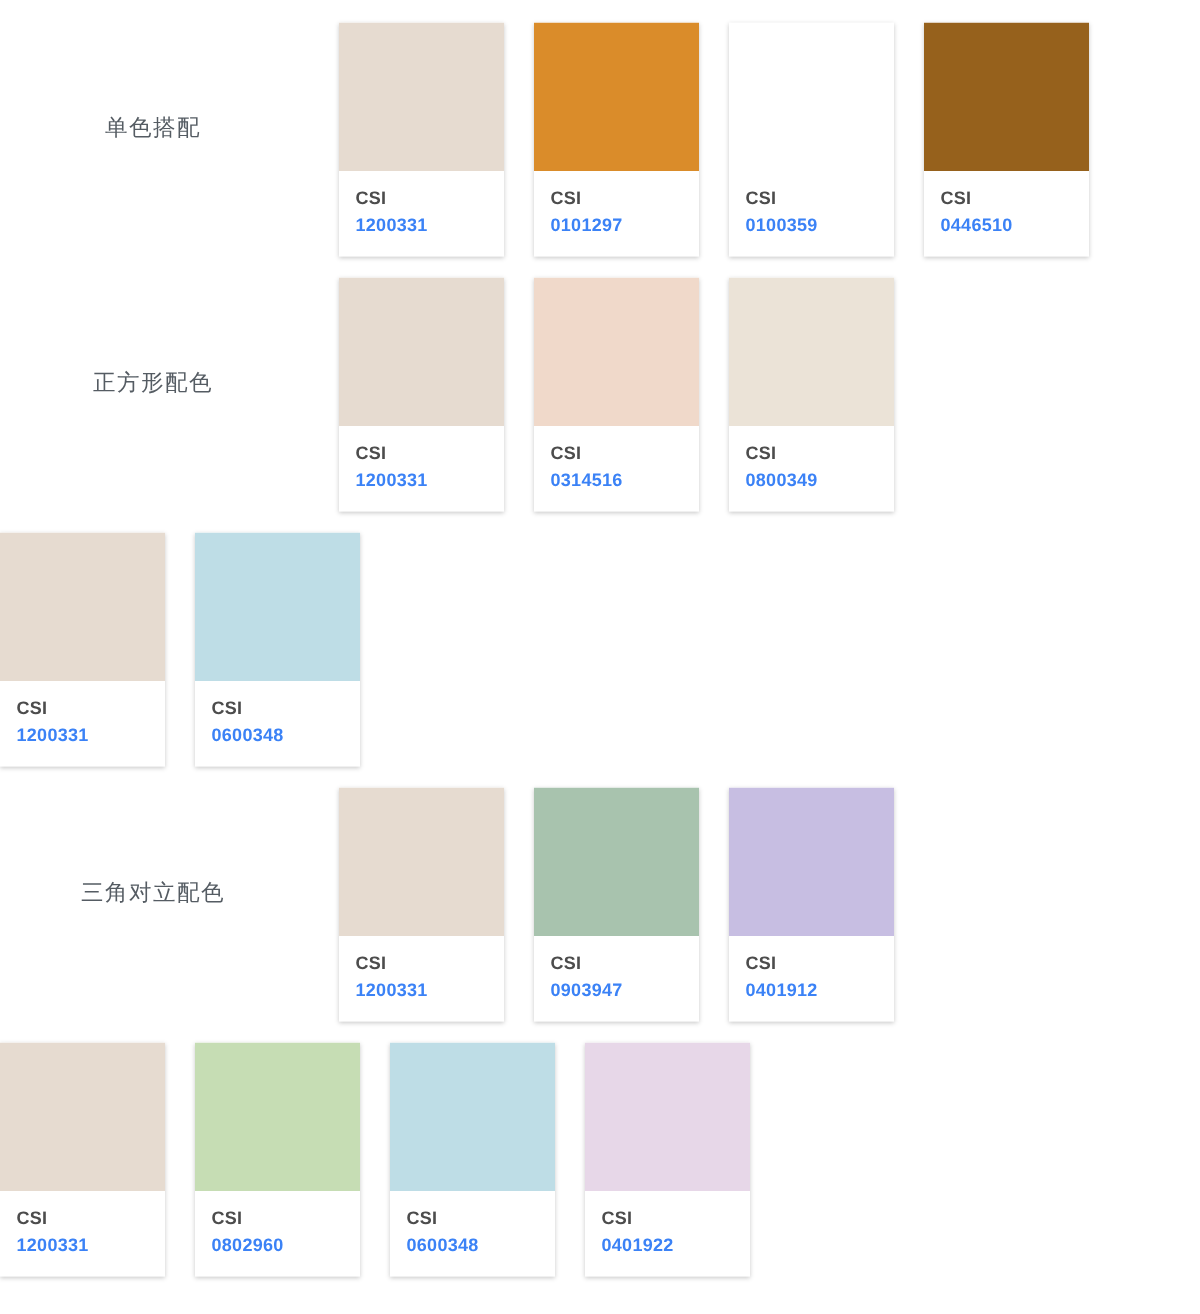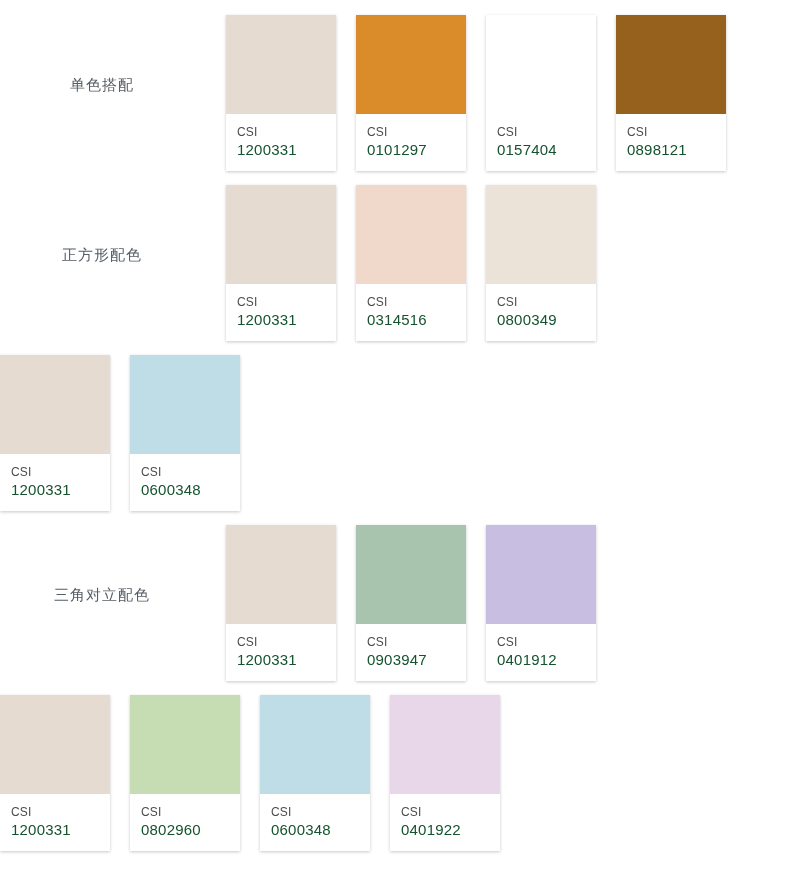--- a/index.html
+++ b/index.html
@@ -41,20 +41,21 @@
     color: #555c63;
     letter-spacing: 1px;
     white-space: nowrap;
     font-family: "DejaVu Sans", "Liberation Sans", sans-serif;
   }
   .cards-cell {
     flex: 1 1 auto;
     display: flex;
     align-items: center;
     padding-top: 15px;
+    font-weight: bold;
   }
   .color-card {
     width: 110px;
     margin-right: 20px;
     background: #ffffff;
     box-shadow: 0 1px 3px rgba(0,0,0,0.22);
     box-sizing: border-box;
     overflow: hidden;
   }
   .card-swatch {
@@ -67,22 +68,22 @@
     padding: 10px 11px 12px 11px;
     box-sizing: border-box;
   }
   .card-brand {
     font-size: 12px;
     color: #4c4c4c;
     line-height: 17px;
     letter-spacing: 0.2px;
   }
   .card-code {
-    font-size: 15px;
-    color: #14532d;
+    font-size: 12px;
+    color: #3b82f6;
     line-height: 18px;
     letter-spacing: 0.2px;
   }
 </style>
 </head>
 <body>
 
 <div class="palette-page">
   <div id="rows-container">
       <div class="scheme-row">
@@ -101,28 +102,28 @@
             <div class="card-swatch" style="background: rgb(218, 140, 42);"></div>
             <div class="card-info">
               <div class="card-brand">CSI</div>
               <div class="card-code">0101297</div>
             </div>
           </div>
           <div class="color-card">
             <div class="card-swatch"></div>
             <div class="card-info">
               <div class="card-brand">CSI</div>
-              <div class="card-code">0157404</div>
+              <div class="card-code">0100359</div>
             </div>
           </div>
           <div class="color-card">
             <div class="card-swatch" style="background: rgb(150, 97, 28);"></div>
             <div class="card-info">
               <div class="card-brand">CSI</div>
-              <div class="card-code">0898121</div>
+              <div class="card-code">0446510</div>
             </div>
           </div>
         </div>
       </div>
       <div class="scheme-row">
         <div class="row-label-cell">
           <div class="row-label">正方形配色</div>
         </div>
         <div class="cards-cell">
           <div class="color-card">

